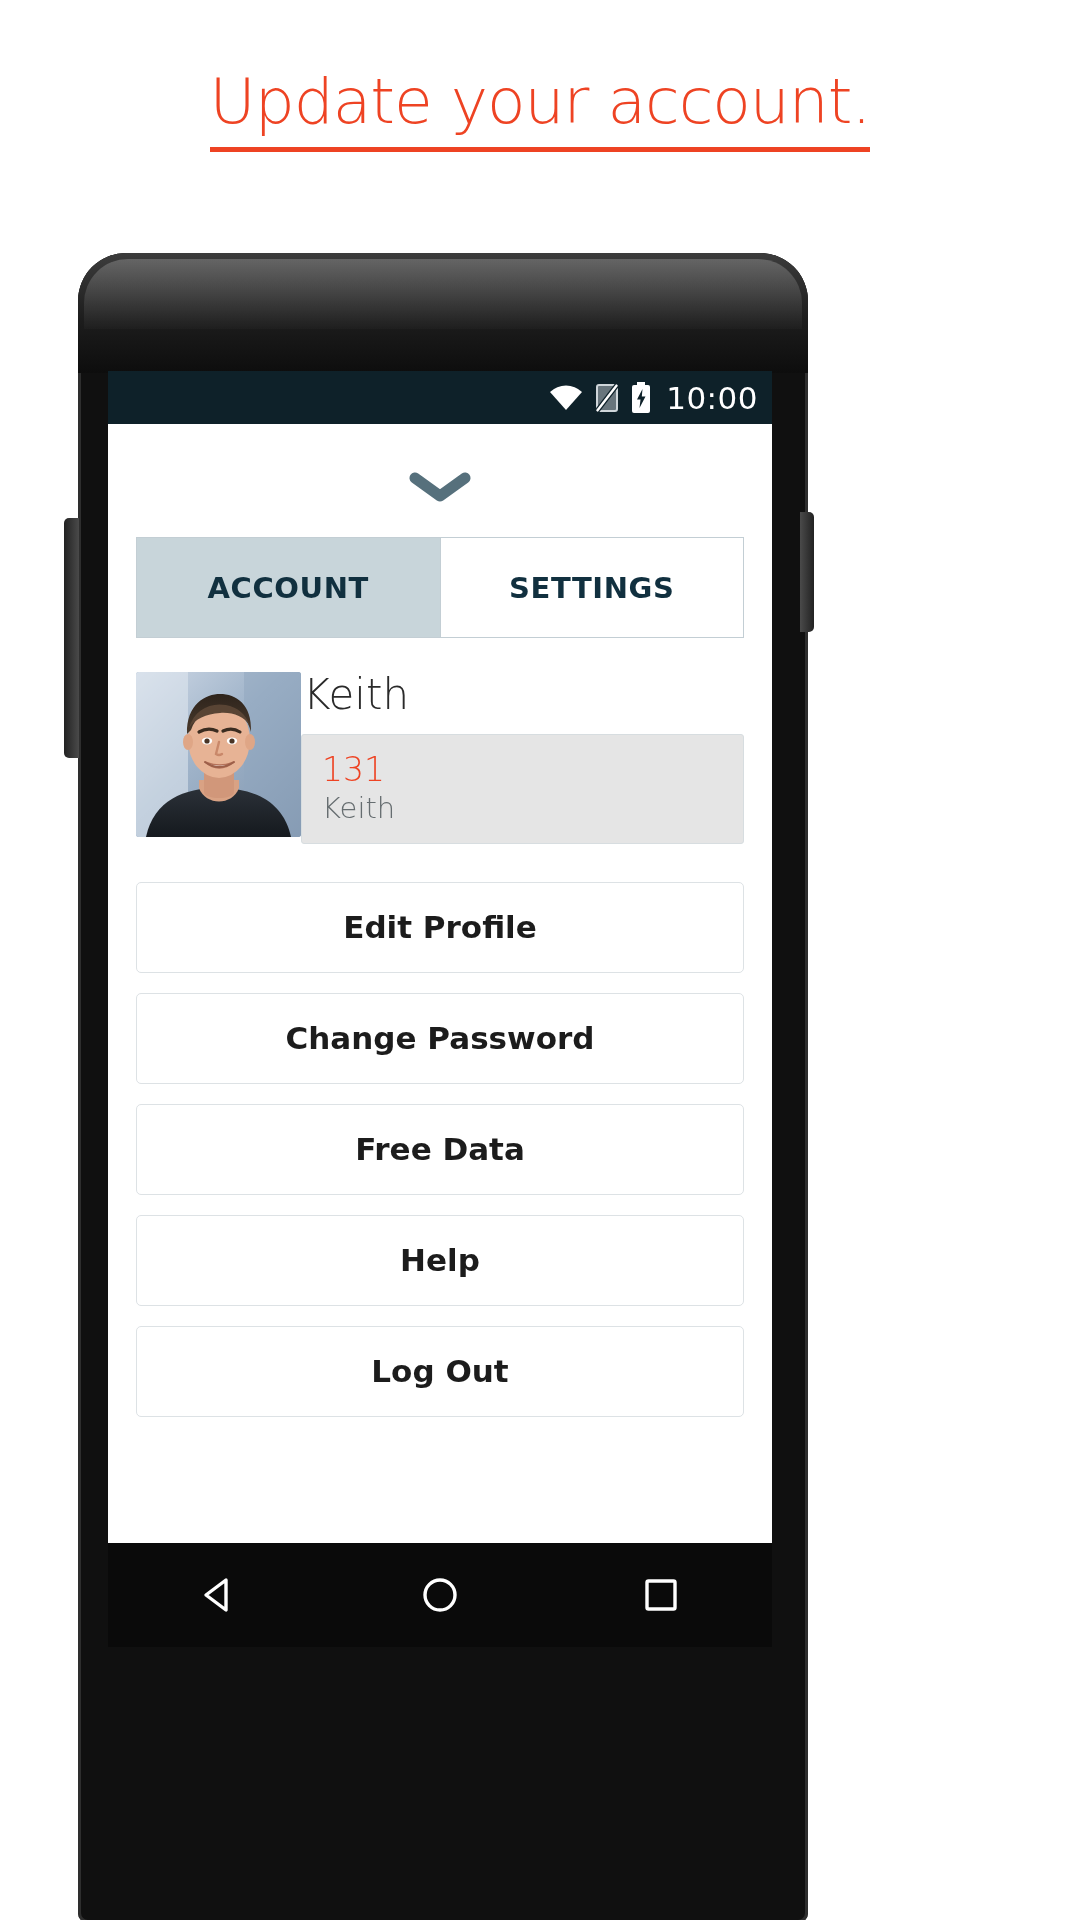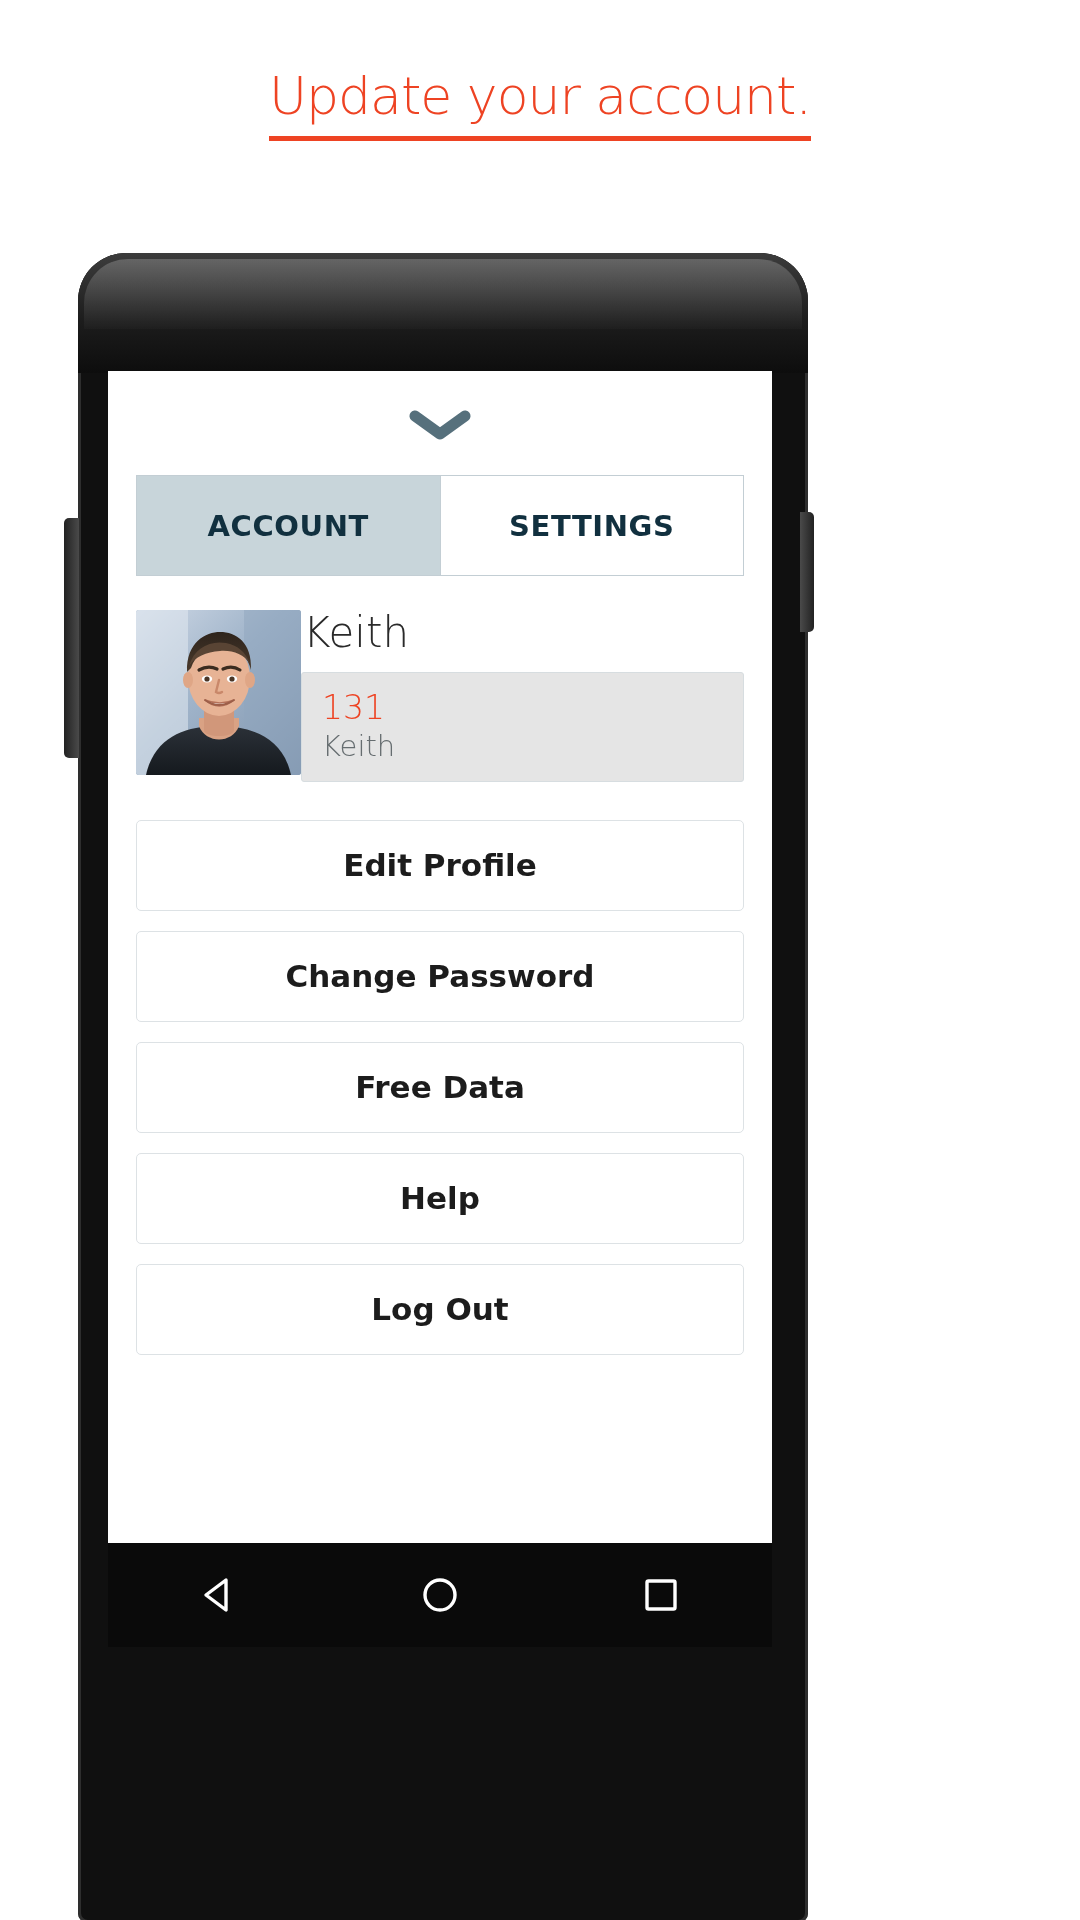--- a/index.html
+++ b/index.html
@@ -22,21 +22,21 @@
   
   .headline-wrap {
     position: absolute;
     left: 0; top: 70px;
     width: 1080px;
     text-align: center;
   }
   .headline {
     display: inline-block;
     font-family: "DejaVu Sans", sans-serif;
-    font-size: 52px;
+    font-size: 63px;
     font-weight: 300;
     letter-spacing: -1px;
     color: #ee4323;
     line-height: 1.0;
     padding-bottom: 14px;
     border-bottom: 5px solid #ee4323;
   }
 
   
   .phone {
@@ -135,21 +135,21 @@
     letter-spacing: 0.5px;
     margin-left: 2px;
   }
 
   
   .app {
     position: relative;
     height: 1119px;
     background: #ffffff;
     border-radius: 14px 14px 0 0;
-    padding: 8px 28px;
+    padding: 17px 28px;
   }
 
   .chevron-row {
     height: 96px;
     display: flex;
     align-items: center;
     justify-content: center;
   }
 
   
@@ -273,20 +273,42 @@
     <div class="phone-gloss"></div>
     <div class="phone-bezel-highlight"></div>
     <div class="camera"></div>
     <div class="speaker"></div>
   </div>
   <div class="btn-power"></div>
   <div class="btn-volume"></div>
 
   <div class="screen">
 
+    <div class="statusbar">
+      <span class="sb-icon">
+        <svg width="34" height="26" viewBox="0 0 34 26" aria-hidden="true">
+          <path d="M17 25 L1 7 A23 23 0 0 1 33 7 Z" fill="#ffffff"></path>
+        </svg>
+      </span>
+      <span class="sb-icon">
+        <svg width="22" height="30" viewBox="0 0 22 30" aria-hidden="true">
+          <path d="M3 2 H19 A2 2 0 0 1 21 4 V26 A2 2 0 0 1 19 28 H3 A2 2 0 0 1 1 26 V4 A2 2 0 0 1 3 2 Z" fill="#68757c" stroke="#cfd6da" stroke-width="2"></path>
+          <line x1="1" y1="28" x2="21" y2="2" stroke="#0e2129" stroke-width="5"></line>
+          <line x1="1" y1="28" x2="21" y2="2" stroke="#ffffff" stroke-width="2.4"></line>
+        </svg>
+      </span>
+      <span class="sb-icon">
+        <svg width="20" height="32" viewBox="0 0 20 32" aria-hidden="true">
+          <rect x="6" y="0" width="8" height="3" fill="#ffffff"></rect>
+          <rect x="1" y="3" width="18" height="28" rx="2" fill="#ffffff"></rect>
+          <path d="M11.5 7 L6 17.5 H9.5 L8.5 26 L14.5 14.5 H10.8 Z" fill="#0e2129"></path>
+        </svg>
+      </span>
+      <span class="sb-time">10:00</span>
+    </div>
 
     <div class="app">
 
       <div class="chevron-row">
         <span>
           <svg width="62" height="32" viewBox="0 0 62 32" aria-hidden="true">
             <path d="M6 7 L31 25 L56 7" fill="none" stroke="#56707c" stroke-width="11" stroke-linecap="round" stroke-linejoin="round"></path>
           </svg>
         </span>
       </div>

